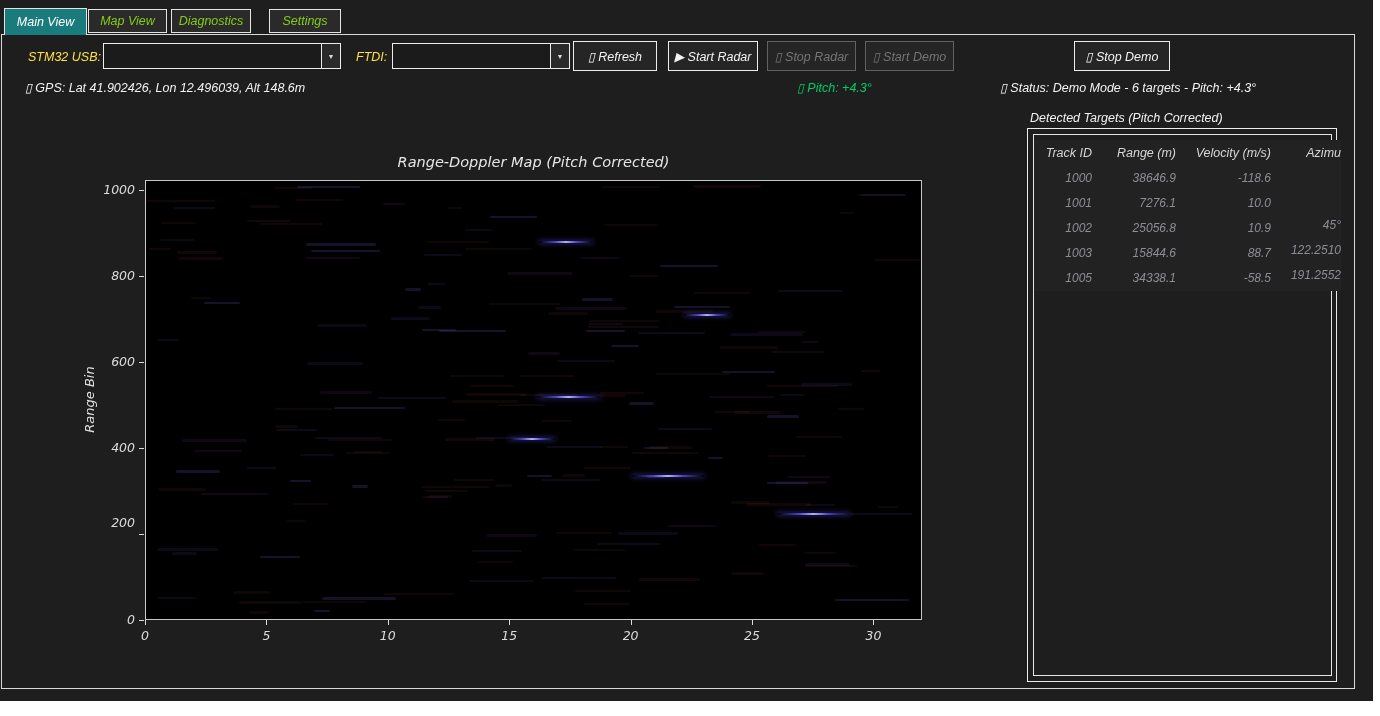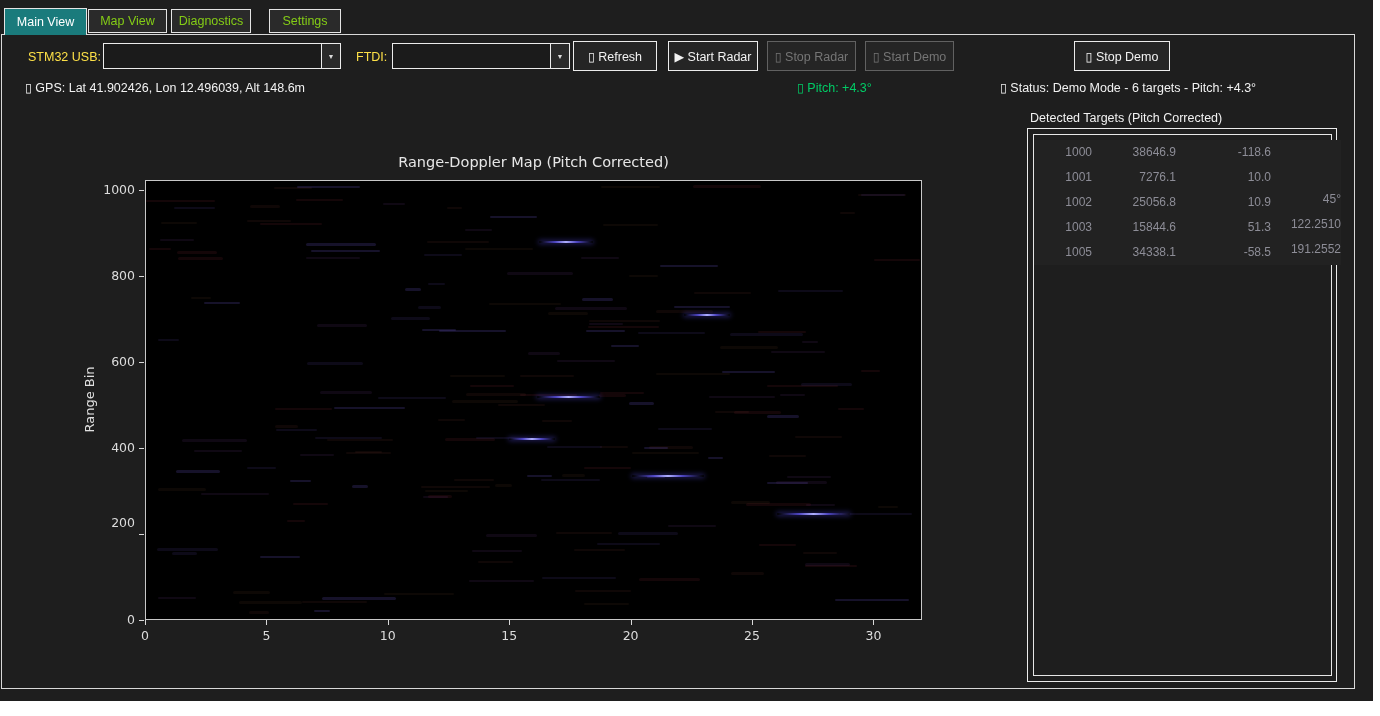--- a/index.html
+++ b/index.html
@@ -1,17 +1,17 @@
 <!DOCTYPE html>
 <html><head>
 <meta charset="utf-8">
 <style>
   html,body{margin:0;padding:0;background:#ffffff;}
   body{font-family:"Liberation Sans",sans-serif;-webkit-font-smoothing:antialiased;}
-  .app{position:relative;width:1373px;height:701px;background:#1e1e1e;overflow:hidden;}
+  .app{position:relative;width:1373px;height:701px;background:#1e1e1e;overflow:hidden;font-style:italic;}
 
   
   .tabpage{position:absolute;left:1px;top:34px;width:1352px;height:653px;border:1px solid #d9d9d9;background:#1e1e1e;}
 
   
   .tab{position:absolute;top:9px;height:24px;background:#2a2a2a;border:1px solid #e4e4e4;
        color:#84cc16;font-size:12.5px;display:flex;align-items:center;justify-content:center;
        box-sizing:border-box;cursor:default;z-index:3;}
   .tab.active{top:8px;height:27px;background:#1a7b7c;border-bottom:none;color:#ffffff;}
 
@@ -307,20 +307,26 @@
       <div class="tickmark" style="left: 139px; top: 275.914px; width: 5px; height: 1px;"></div>
       <div class="ticklabel yt" style="left: 91px; top: 267.914px; width: 44px;">800</div>
       <div class="tickmark" style="left: 139px; top: 189.892px; width: 5px; height: 1px;"></div>
       <div class="ticklabel yt" style="left: 91px; top: 181.892px; width: 44px;">1000</div>
     </div>
 
   <div class="panel-title">Detected Targets (Pitch Corrected)</div>
   <div class="tgt-outer"></div>
   <div class="tgt-inner"></div>
   <div class="tgt-table">
+    <div class="tgt-hrow">
+        <div class="tgt-hcell">Track ID</div>
+        <div class="tgt-hcell">Range (m)</div>
+        <div class="tgt-hcell">Velocity (m/s)</div>
+        <div class="tgt-hcell">Azimu</div>
+      </div>
     <div>
         <div class="tgt-row">
           <div class="tgt-cell">1000</div>
           <div class="tgt-cell">38646.9</div>
           <div class="tgt-cell">-118.6</div>
           <div class="tgt-cell">45°</div>
         </div>
         <div class="tgt-row">
           <div class="tgt-cell">1001</div>
           <div class="tgt-cell">7276.1</div>
@@ -329,21 +335,21 @@
         </div>
         <div class="tgt-row">
           <div class="tgt-cell">1002</div>
           <div class="tgt-cell">25056.8</div>
           <div class="tgt-cell">10.9</div>
           <div class="tgt-cell">191.2552</div>
         </div>
         <div class="tgt-row">
           <div class="tgt-cell">1003</div>
           <div class="tgt-cell">15844.6</div>
-          <div class="tgt-cell">51.3</div>
+          <div class="tgt-cell">88.7</div>
           <div class="tgt-cell">300°</div>
         </div>
         <div class="tgt-row">
           <div class="tgt-cell">1005</div>
           <div class="tgt-cell">34338.1</div>
           <div class="tgt-cell">-58.5</div>
           <div class="tgt-cell">247.5104</div>
         </div>
       </div>
   </div>

